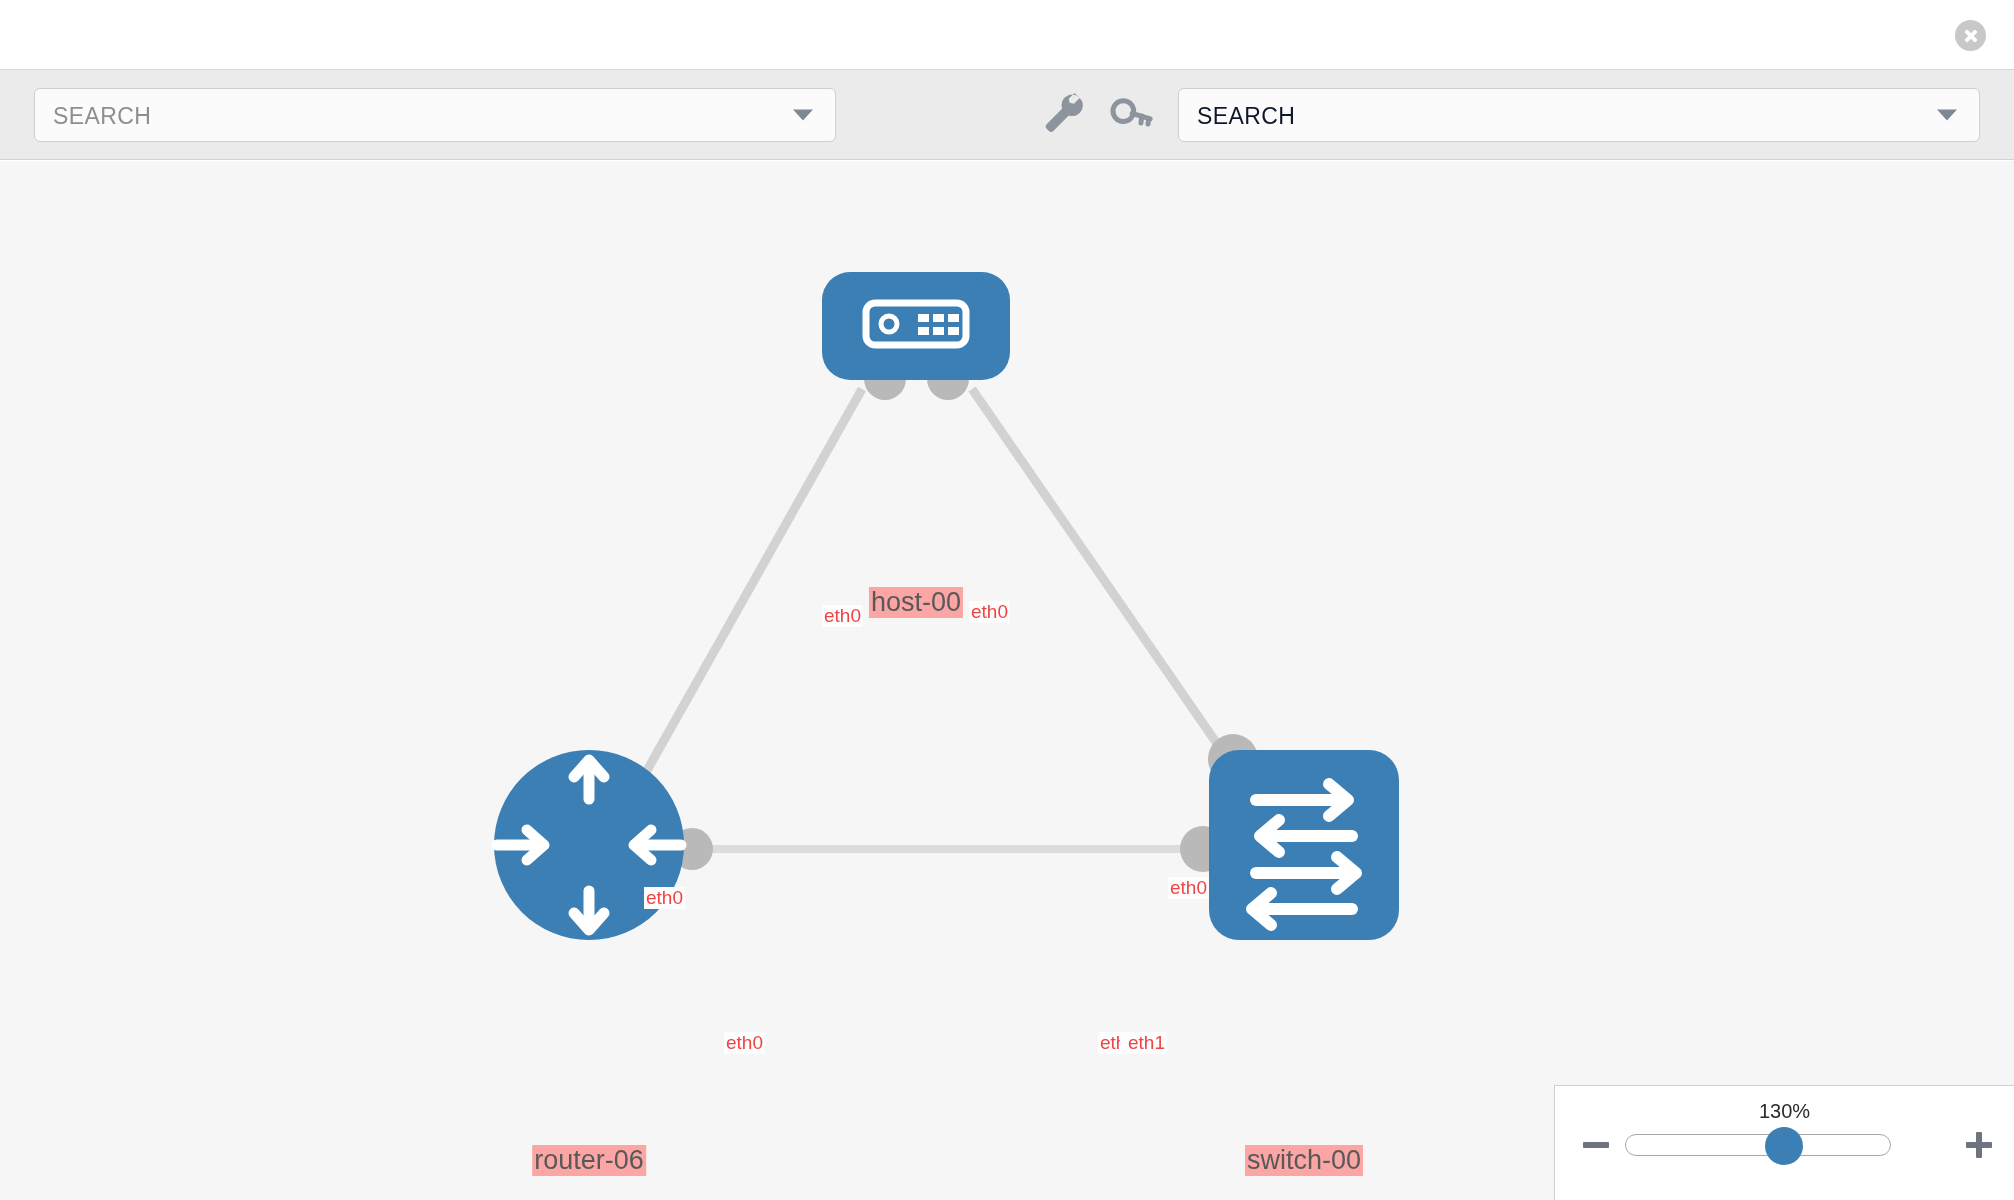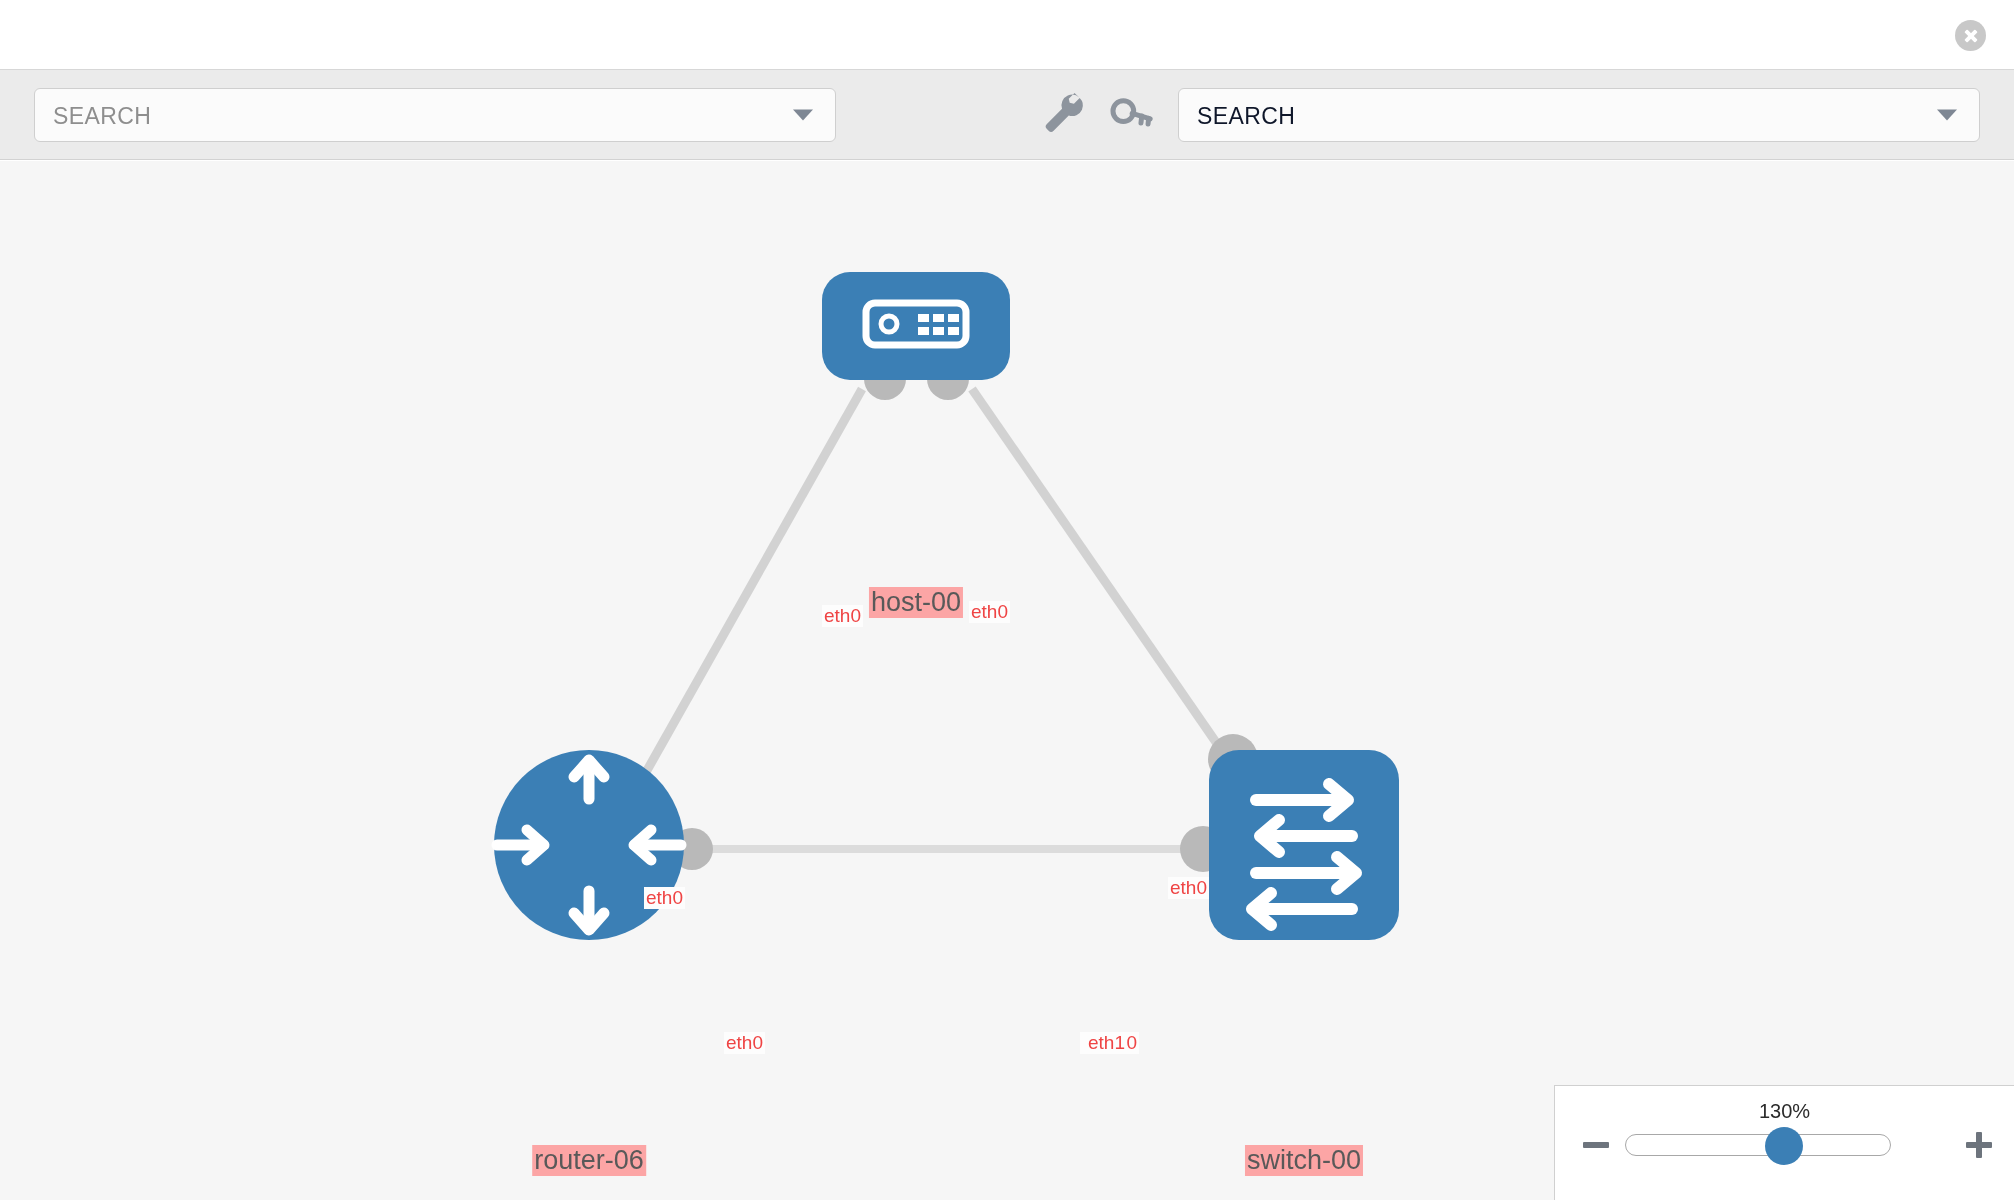--- a/index.html
+++ b/index.html
@@ -273,21 +273,21 @@
         </g>
       </g>
     </svg>
 
     <span class="iface-label" style="left:822px; top:444px;">eth0</span>
     <span class="iface-label" style="left:969px; top:440px;">eth0</span>
     <span class="iface-label" style="left:644px; top:726px;">eth0</span>
     <span class="iface-label" style="left:1168px; top:716px;">eth0</span>
     <span class="iface-label" style="left:724px; top:871px;">eth0</span>
     <span class="iface-label" style="left:1098px; top:871px;">eth0</span>
-    <span class="iface-label" style="left:1080px; top:871px;padding-left:8px;">eth1</span>
+    <span class="iface-label" style="left:1120px; top:871px;padding-left:8px;">eth1</span>
 
     <span class="node-label" style="left:916px;  top:426px;">host-00</span>
     <span class="node-label" style="left:589px;  top:984px;">router-06</span>
     <span class="node-label" style="left:1304px; top:984px;">switch-00</span>
   </div>
 
   <div class="zoom-panel">
     <div class="zoom-value">130%</div>
     <div class="zoom-minus"></div>
     <div class="zoom-track">

